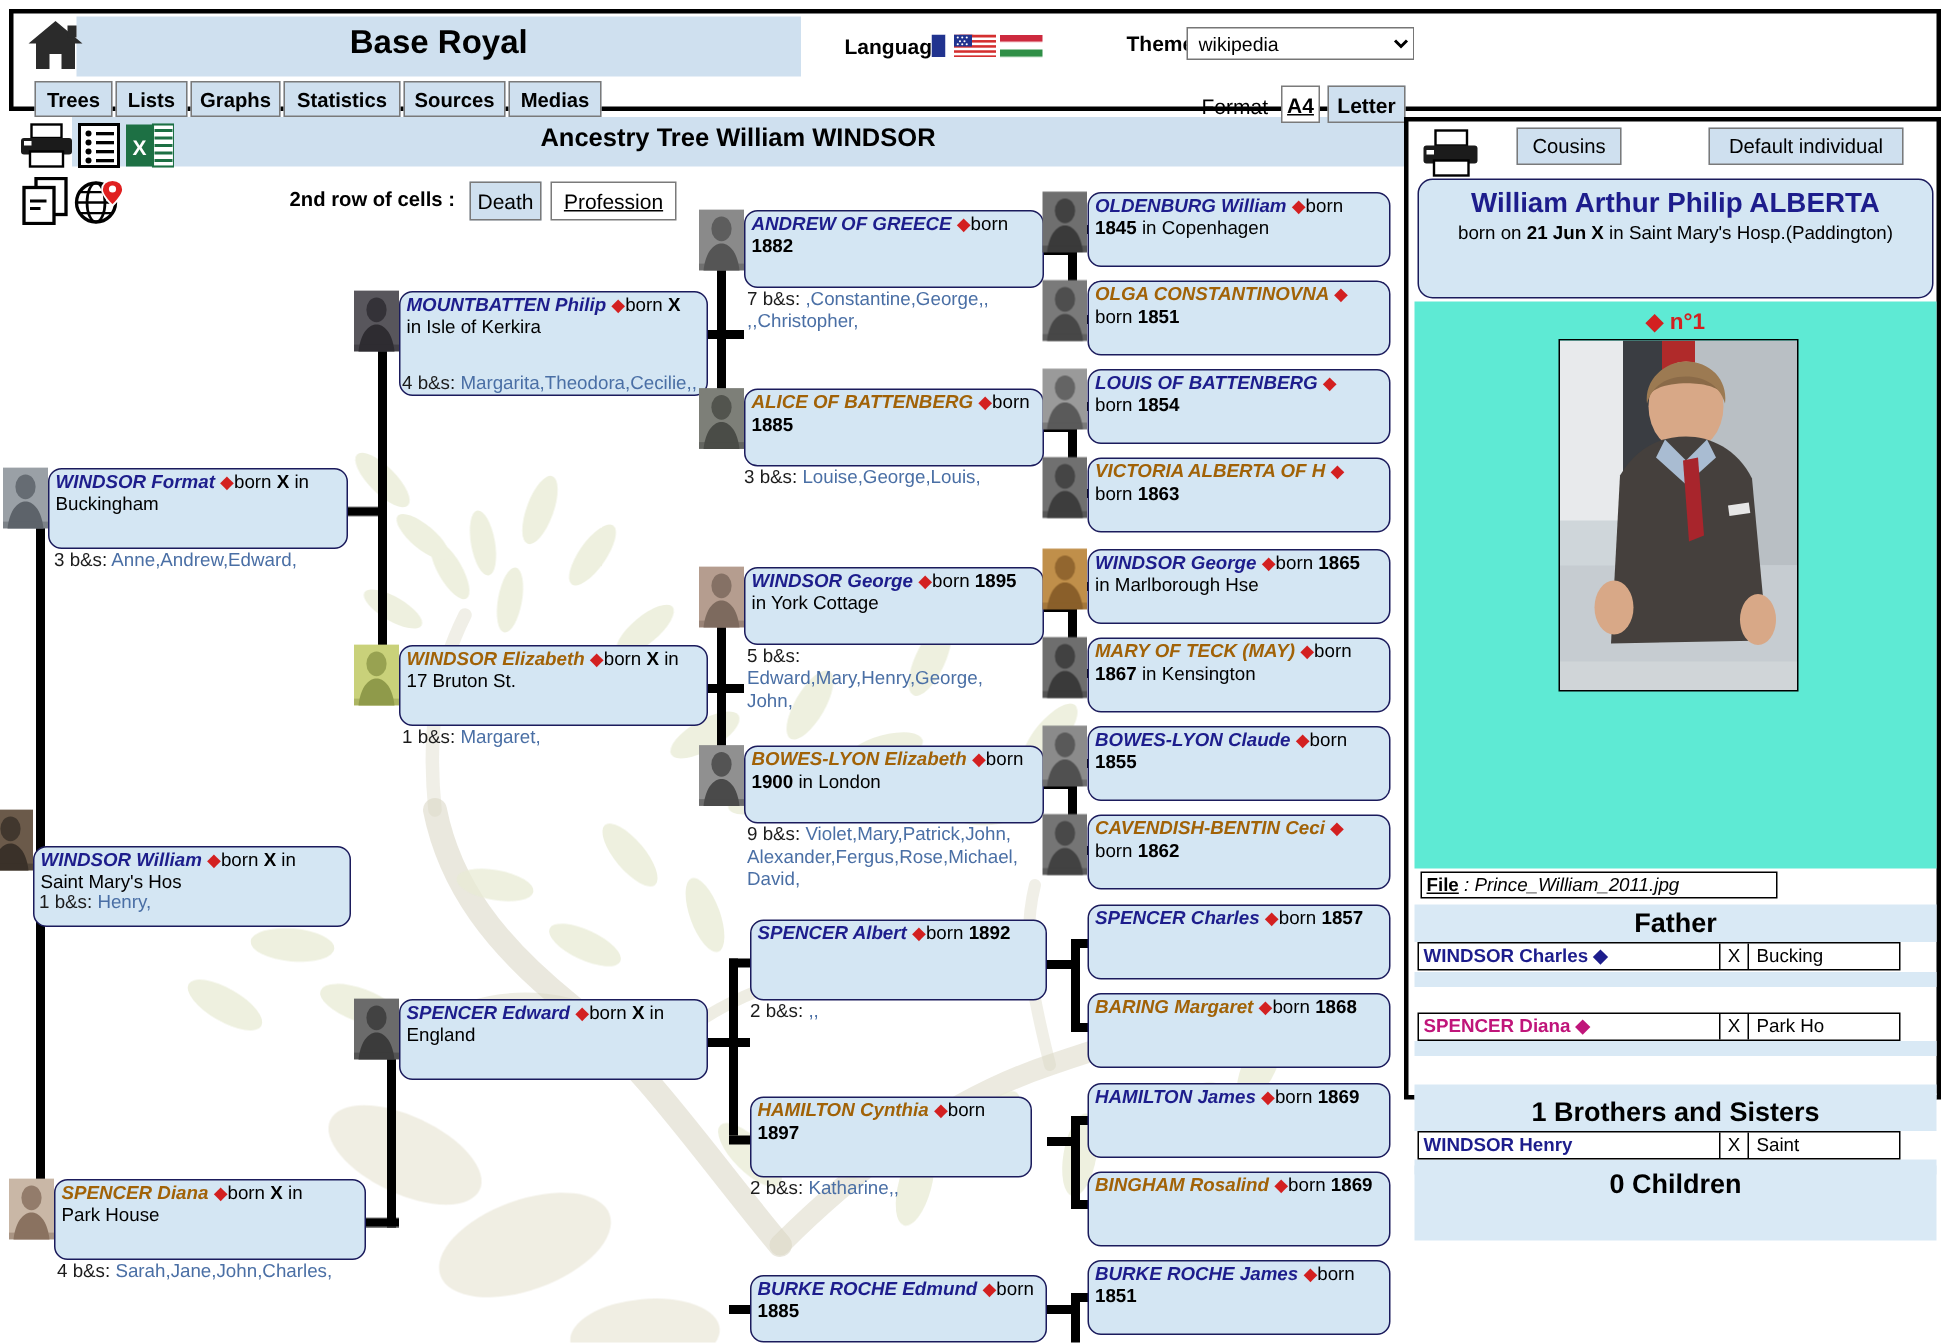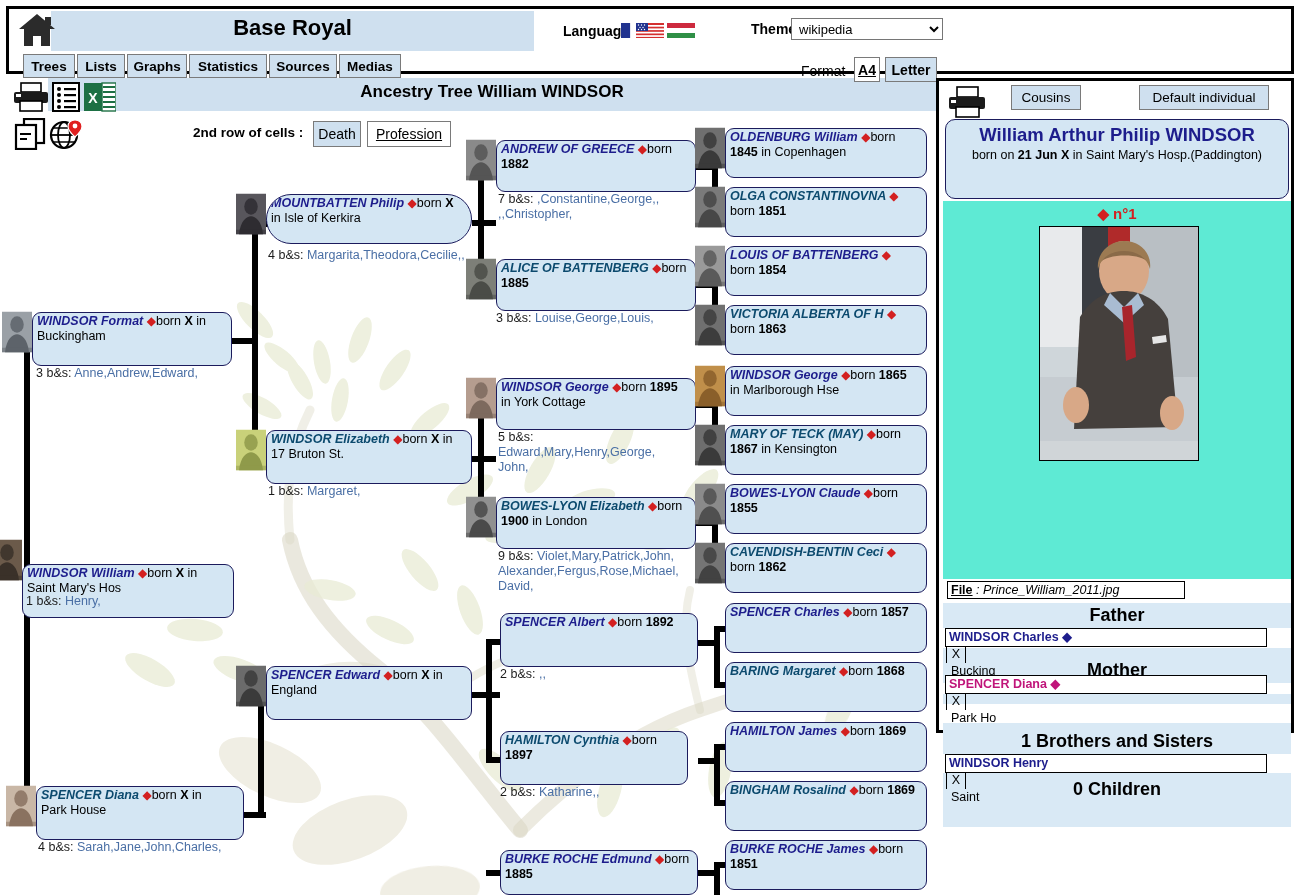--- a/index.html
+++ b/index.html
@@ -89,21 +89,21 @@
 
   
   .card {
     position: absolute; z-index: 3;
     background: #d4e6f3; border: 1.6px solid #1b1b5c;
     border-radius: 9px; padding: 1px 4px 2px 4px;
     font-size: 12.5px; color: #000; line-height: 15px; overflow: hidden;
   }
   .card .nm { font-weight: bold; font-style: italic; }
   .nm-m { color: #1d1d8c; }
-  .nm-f { color: #0c4a6e; }
+  .nm-f { color: #a16207; }
   .dia { color: #d32020; font-size: 12px; }
   .thumb { position: absolute; z-index: 4; background-size: cover; background-position: center top; }
   .bs {
     position: absolute; z-index: 3; font-size: 12.5px; color: #1b1b1b;
     line-height: 15px;
   }
   .bs .kids { color: #4a6fa5; }
   .link { position: absolute; background: #000; z-index: 2; }
 
   
@@ -145,21 +145,21 @@
     font-size: 12.5px; font-style: italic; padding-left: 3px; line-height: 16px;
   }
   #file-row .lbl { font-style: normal; font-weight: bold; text-decoration: underline; }
   .sec-head {
     position: absolute; left: 4px; width: 348px; height: 25px;
     background: #d9e9f5; text-align: center;
     font-size: 18px; font-weight: bold; color: #000; line-height: 24px;
   }
   .rel-row {
     position: absolute; left: 6px; width: 322px; height: 19px;
-    display: flex; border: 1px solid #000; background: #fff; z-index: 2; flex-direction: column;
+    display: flex; border: 1px solid #000; background: #fff; z-index: 2;
   }
   .rel-name { flex: 1; font-size: 12.5px; font-weight: bold; padding-left: 3px; line-height: 17px; }
   .rel-x {
     width: 20px; border-left: 1px solid #000; border-right: 1px solid #000;
     text-align: center; font-size: 12.5px; line-height: 17px; cursor: pointer;
   }
   .rel-place { width: 100px; font-size: 12.5px; padding-left: 5px; line-height: 17px; }
   .strip { position: absolute; left: 4px; width: 348px; height: 10px; background: #d9e9f5; }
 </style>
 </head>
@@ -293,21 +293,21 @@
         <rect x="0" y="48" width="40" height="6" fill="#8a7260" opacity="0.5"></rect>
       </svg></div>
     <div class="card" style="left: 36px; top: 786px; width: 208px; height: 54px;"><span class="nm nm-f">SPENCER Diana </span><span class="dia">◆</span><span>born <b>X</b> in</span><div>Park House</div></div>
     <div class="bs" style="left: 38px; top: 840px; width: 230px;">4 b&amp;s: <span class="kids">Sarah,Jane,John,Charles,</span></div>
     <div class="thumb" style="left: 236px; top: 186px; width: 30px; height: 56px;"><svg width="30" height="56" viewBox="0 0 40 54">
         <rect width="40" height="54" fill="#58565c"></rect>
         <ellipse cx="20" cy="17" rx="9" ry="11" fill="#2e2c31" opacity="0.85"></ellipse>
         <path d="M4 54 C6 36 14 30 20 30 C26 30 34 36 36 54 Z" fill="#2e2c31"></path>
         <rect x="0" y="48" width="40" height="6" fill="#2e2c31" opacity="0.5"></rect>
       </svg></div>
-    <div class="card" style="left: 266px; top: 194px; width: 206px; height: 50px; border-radius: 27px;"><span class="nm nm-m">MOUNTBATTEN Philip </span><span class="dia">◆</span><span>born <b>X</b></span><div>in Isle of Kerkira</div></div>
+    <div class="card" style="left: 266px; top: 194px; width: 206px; height: 70px;"><span class="nm nm-m">MOUNTBATTEN Philip </span><span class="dia">◆</span><span>born <b>X</b></span><div>in Isle of Kerkira</div></div>
     <div class="bs" style="left: 268px; top: 248px; width: 200px;">4 b&amp;s: <span class="kids">Margarita,Theodora,Cecilie,,</span></div>
     <div class="thumb" style="left: 236px; top: 422px; width: 30px; height: 56px;"><svg width="30" height="56" viewBox="0 0 40 54">
         <rect width="40" height="54" fill="#c9d17a"></rect>
         <ellipse cx="20" cy="17" rx="9" ry="11" fill="#8f9a4a" opacity="0.85"></ellipse>
         <path d="M4 54 C6 36 14 30 20 30 C26 30 34 36 36 54 Z" fill="#8f9a4a"></path>
         <rect x="0" y="48" width="40" height="6" fill="#8f9a4a" opacity="0.5"></rect>
       </svg></div>
     <div class="card" style="left: 266px; top: 430px; width: 206px; height: 54px;"><span class="nm nm-f">WINDSOR Elizabeth </span><span class="dia">◆</span><span>born <b>X</b> in</span><div>17 Bruton St.</div></div>
     <div class="bs" style="left: 268px; top: 484px; width: 200px;">1 b&amp;s: <span class="kids">Margaret,</span></div>
     <div class="thumb" style="left: 236px; top: 658px; width: 30px; height: 56px;"><svg width="30" height="56" viewBox="0 0 40 54">
@@ -553,21 +553,21 @@
       <rect x="10" y="1" width="21" height="10" fill="#fff" stroke="#000" stroke-width="1.6"></rect>
       <rect x="2" y="11" width="36" height="12" rx="2" fill="#1b1b1b"></rect>
       <rect x="9" y="21" width="23" height="10" fill="#fff" stroke="#000" stroke-width="1.6"></rect>
       <rect x="4" y="14" width="5" height="3" fill="#fff"></rect>
     </svg>
   </div>
   <div class="ptab" style="left:72px; width:70px;">Cousins</div>
   <div class="ptab" style="left:200px; width:130px;">Default individual</div>
 
   <div id="person-box">
-    <div id="person-name">William Arthur Philip WINDSOR</div>
+    <div id="person-name">William Arthur Philip ALBERTA</div>
     <div id="person-born">
       <span>born on </span><b>21 Jun X</b><span> in Saint Mary's Hosp.(Paddington)</span>
     </div>
   </div>
 
   <div id="photo-band">
     <div id="photo-num">◆ n°1</div>
     <div id="photo-frame">
       <svg width="158" height="233" viewBox="0 0 158 233">
         <rect x="0" y="0" width="158" height="233" fill="#cfd6da"></rect>
@@ -595,21 +595,20 @@
   </div>
 
   <div class="sec-head" style="top:522px;">Father</div>
   <div class="rel-row" style="top:547px;">
     <div class="rel-name" style="color:#1d1d8c;">WINDSOR Charles ◆</div>
     <div class="rel-x">X</div>
     <div class="rel-place">Bucking</div>
   </div>
   <div class="strip" style="top:567px;"></div>
 
-  <div class="sec-head" style="top:577px;">Mother</div>
   <div class="rel-row" style="top:594px;">
     <div class="rel-name" style="color:#c0157a;">SPENCER Diana ◆</div>
     <div class="rel-x">X</div>
     <div class="rel-place">Park Ho</div>
   </div>
   <div class="strip" style="top:613px;"></div>
 
   <div class="strip" style="top:642px;"></div>
 
   <div class="sec-head" style="top:648px;">1 Brothers and Sisters</div>

